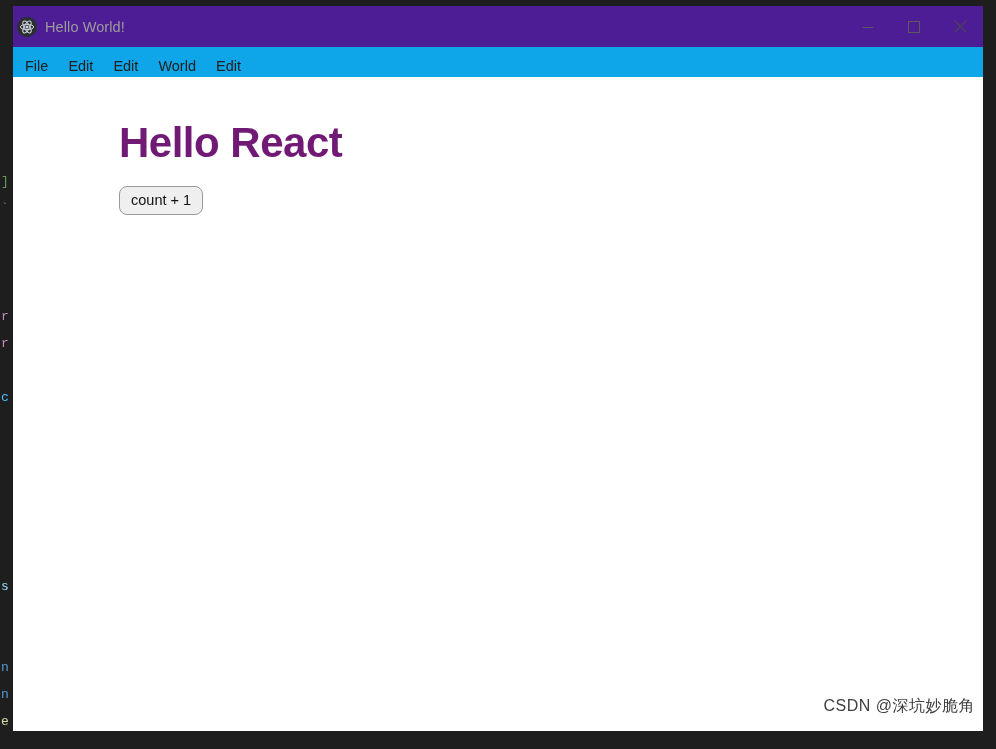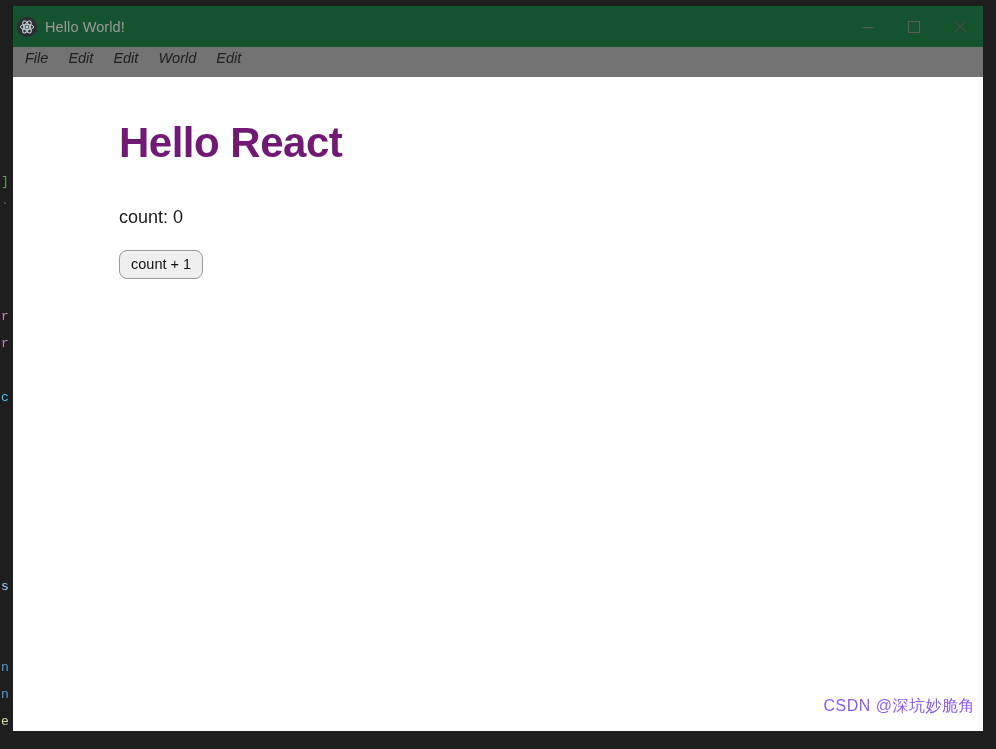--- a/index.html
+++ b/index.html
@@ -56,21 +56,21 @@
     display: flex;
     flex-direction: column;
   }
 
   
   #title-bar {
     height: 41px;
     flex: 0 0 41px;
     display: flex;
     align-items: center;
-    background: #14532d;
+    background: #4c1d95;
     position: relative;
   }
   #app-icon {
     margin-left: 4px;
     width: 20px;
     height: 20px;
     flex: 0 0 20px;
     border-radius: 50%;
     background: #2b2f33;
     position: relative;
@@ -100,24 +100,23 @@
     justify-content: center;
     color: #555555;
   }
   .win-btn svg { display: block; }
 
   
   #menu-bar {
     height: 30px;
     flex: 0 0 30px;
     display: flex;
-    align-items: flex-start;
+    align-items: flex-end;
     padding-left: 2px;
-    background: #737373;
-    font-style: italic;
+    background: #0ea5e9;
   }
   .menu-item {
     font-size: 14.5px;
     color: #202020;
     padding: 3px 10px;
     white-space: nowrap;
   }
 
   
   #content {
@@ -154,21 +153,21 @@
     cursor: pointer;
     display: block;
   }
 
   
   #watermark {
     position: absolute;
     right: 8px;
     bottom: 14px;
     font-size: 16px;
-    color: #8b5cf6;
+    color: #404040;
     white-space: nowrap;
     letter-spacing: 0.5px;
   }
 </style>
 </head>
 <body>
 
 <div id="editor-backdrop"></div>
 <div id="editor-gutter"><span class="ln" style="color: rgb(30, 30, 30);"></span><span class="ln" style="color: rgb(30, 30, 30);"></span><span class="ln" style="color: rgb(30, 30, 30);"></span><span class="ln" style="color: rgb(30, 30, 30);"></span><span class="ln" style="color: rgb(30, 30, 30);"></span><span class="ln" style="color: rgb(30, 30, 30);"></span><span class="ln" style="color: rgb(106, 153, 85);">]</span><span class="ln" style="color: rgb(106, 153, 85);">`</span><span class="ln" style="color: rgb(30, 30, 30);"></span><span class="ln" style="color: rgb(30, 30, 30);"></span><span class="ln" style="color: rgb(30, 30, 30);"></span><span class="ln" style="color: rgb(197, 134, 192);">r</span><span class="ln" style="color: rgb(197, 134, 192);">r</span><span class="ln" style="color: rgb(30, 30, 30);"></span><span class="ln" style="color: rgb(79, 193, 255);">c</span><span class="ln" style="color: rgb(30, 30, 30);"></span><span class="ln" style="color: rgb(30, 30, 30);"></span><span class="ln" style="color: rgb(30, 30, 30);"></span><span class="ln" style="color: rgb(30, 30, 30);"></span><span class="ln" style="color: rgb(30, 30, 30);"></span><span class="ln" style="color: rgb(30, 30, 30);"></span><span class="ln" style="color: rgb(156, 220, 254);">s</span><span class="ln" style="color: rgb(86, 156, 214);"></span><span class="ln" style="color: rgb(30, 30, 30);"></span><span class="ln" style="color: rgb(86, 156, 214);">n</span><span class="ln" style="color: rgb(86, 156, 214);">n</span><span class="ln" style="color: rgb(220, 220, 170);">e</span></div>
 
@@ -211,19 +210,18 @@
   <div id="menu-bar">
     <div class="menu-item">File</div>
     <div class="menu-item">Edit</div>
     <div class="menu-item">Edit</div>
     <div class="menu-item">World</div>
     <div class="menu-item">Edit</div>
   </div>
 
   <div id="content">
     <h1 id="page-title">Hello React</h1>
-    <p id="count-text">count: 0</p>
     <button id="count-button">count + 1</button>
 
     <div id="watermark">CSDN @深坑妙脆角</div>
   </div>
 
 </div>
 
 </body></html>

